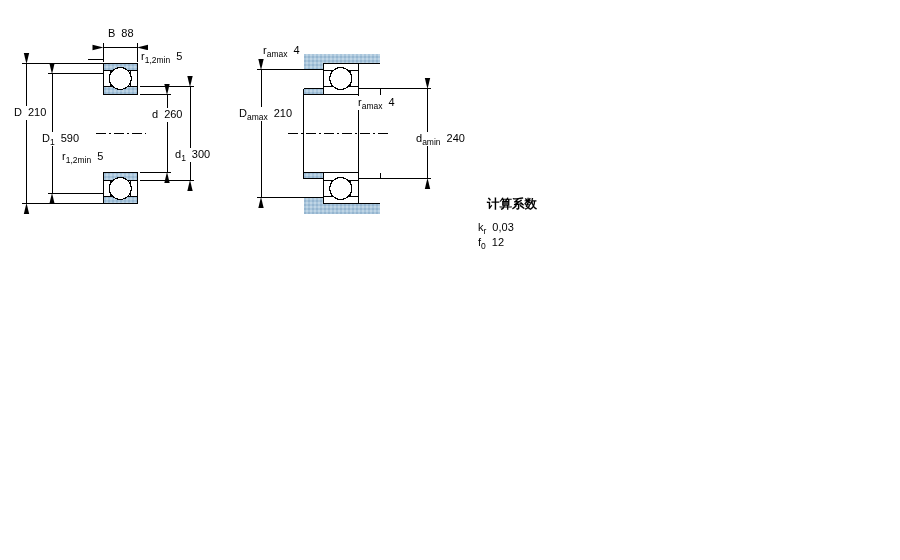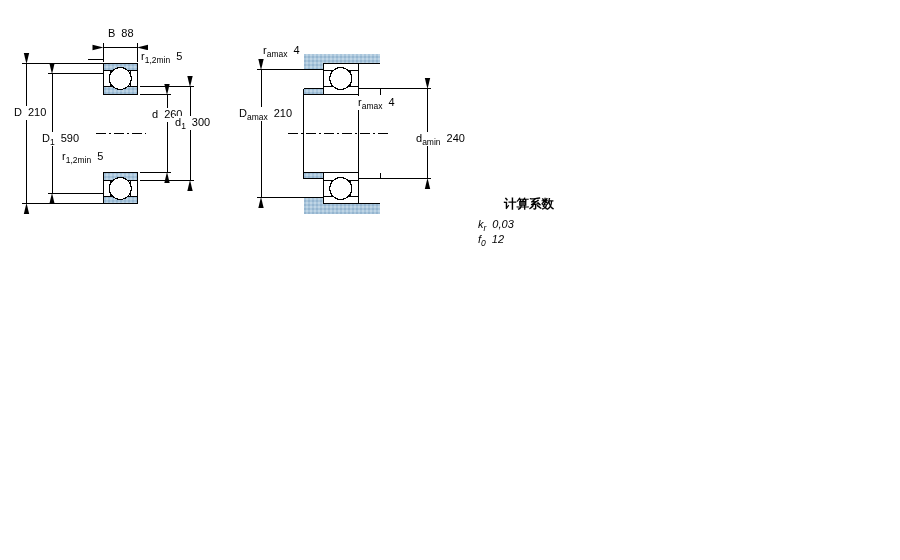--- a/index.html
+++ b/index.html
@@ -31,22 +31,21 @@
     font-size:12.5px;
     font-weight:bold;
     color:#000;
     white-space:nowrap;
   }
   .factor-row{
     position:absolute;
     font-size:11px;
     color:#000;
     white-space:nowrap;
-    line-height:13px;
-    font-style:italic;
+    line-height:19px;
   }
   .factor-row sub{font-size:8.5px;}
   .factor-row .v{margin-left:6px;}
 </style>
 </head>
 <body>
 
 <div class="stage">
 
   <svg width="900" height="560" viewBox="0 0 900 560">
@@ -185,38 +184,38 @@
   </div>
   <div class="dim-label" style="left:41px;top:132px;">
     <span>D</span><sub>1</sub><span class="v">590</span>
   </div>
   <div class="dim-label" style="left:61px;top:150px;">
     <span>r</span><sub>1,2min</sub><span class="v">5</span>
   </div>
   <div class="dim-label" style="left:151px;top:108px;">
     <span>d</span><sub></sub><span class="v">260</span>
   </div>
-  <div class="dim-label" style="left:174px;top:116px;">
+  <div class="dim-label" style="left:174px;top:148px;">
     <span>d</span><sub>1</sub><span class="v">300</span>
   </div>
 
   <div class="dim-label" style="left:262px;top:44px;">
     <span>r</span><sub>amax</sub><span class="v">4</span>
   </div>
   <div class="dim-label" style="left:238px;top:107px;">
     <span>D</span><sub>amax</sub><span class="v">210</span>
   </div>
   <div class="dim-label" style="left:357px;top:96px;">
     <span>r</span><sub>amax</sub><span class="v">4</span>
   </div>
   <div class="dim-label" style="left:415px;top:132px;text-align:center;">
     <span>d</span><sub>amin</sub><span class="v">240</span>
   </div>
 
-  <div class="factors-title" style="left:504px;top:196px;">计算系数</div>
+  <div class="factors-title" style="left:487px;top:196px;">计算系数</div>
   <div class="factor-row" style="left:478px;top:218px;">
     <span>k</span><sub>r</sub><span class="v">0,03</span>
   </div>
   <div class="factor-row" style="left:478px;top:233px;">
     <span>f</span><sub>0</sub><span class="v">12</span>
   </div>
 
 </div>
 
 </body></html>

